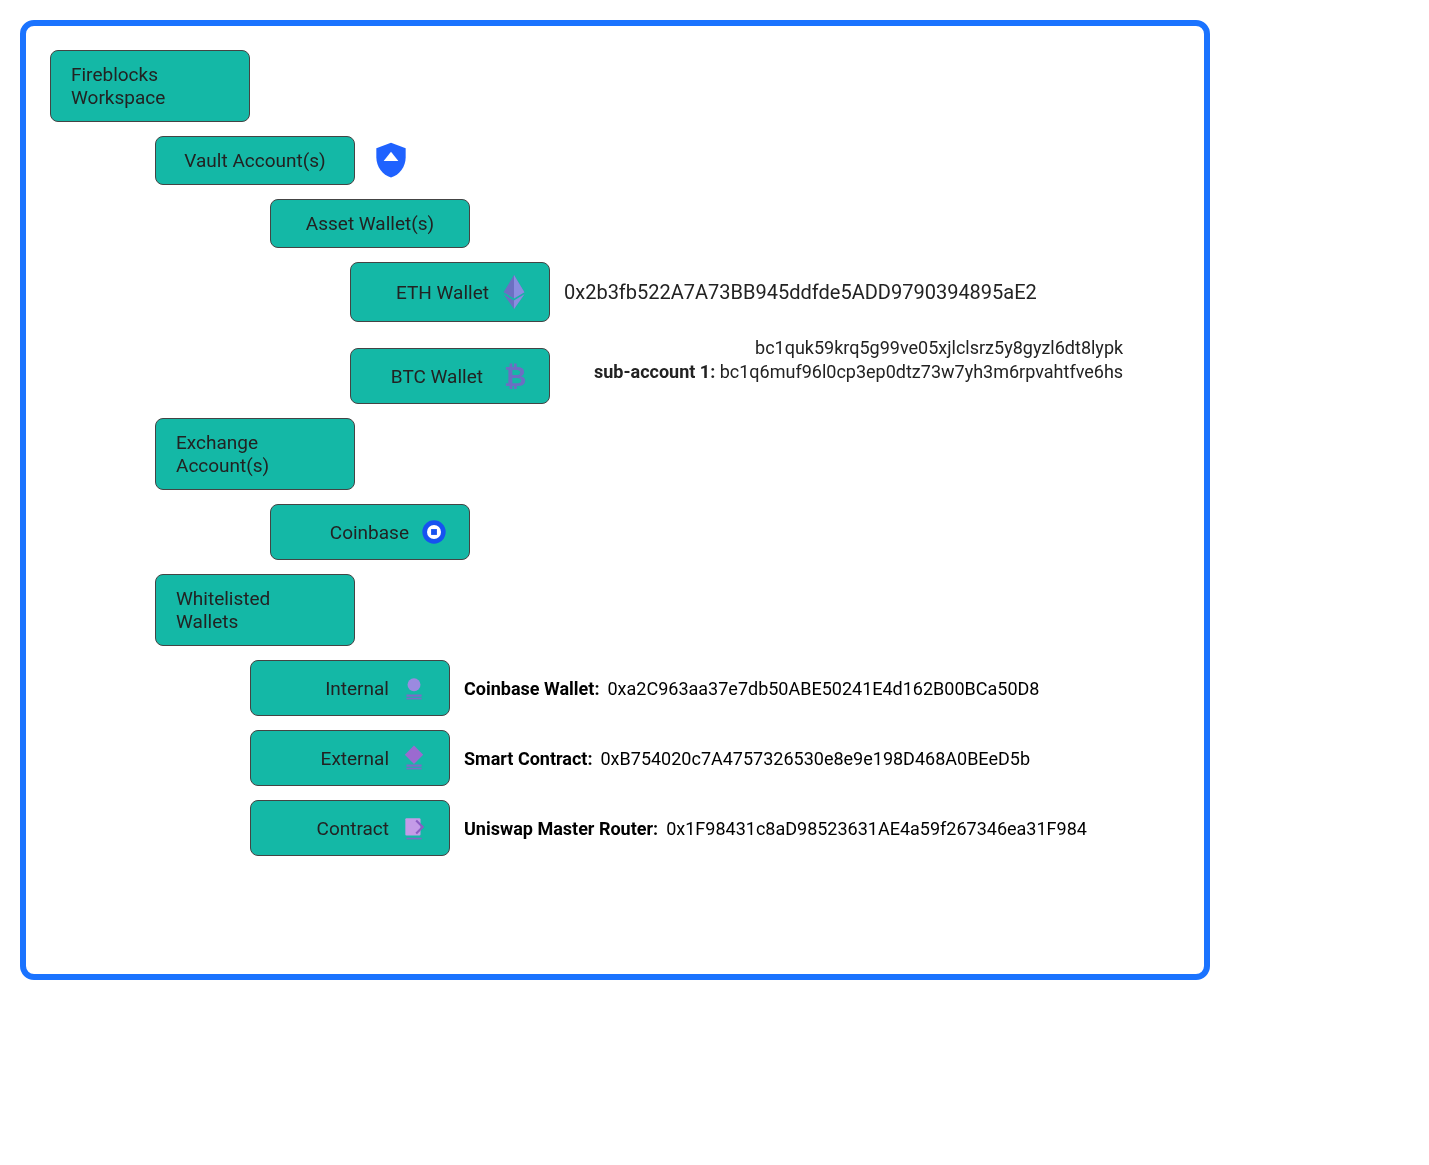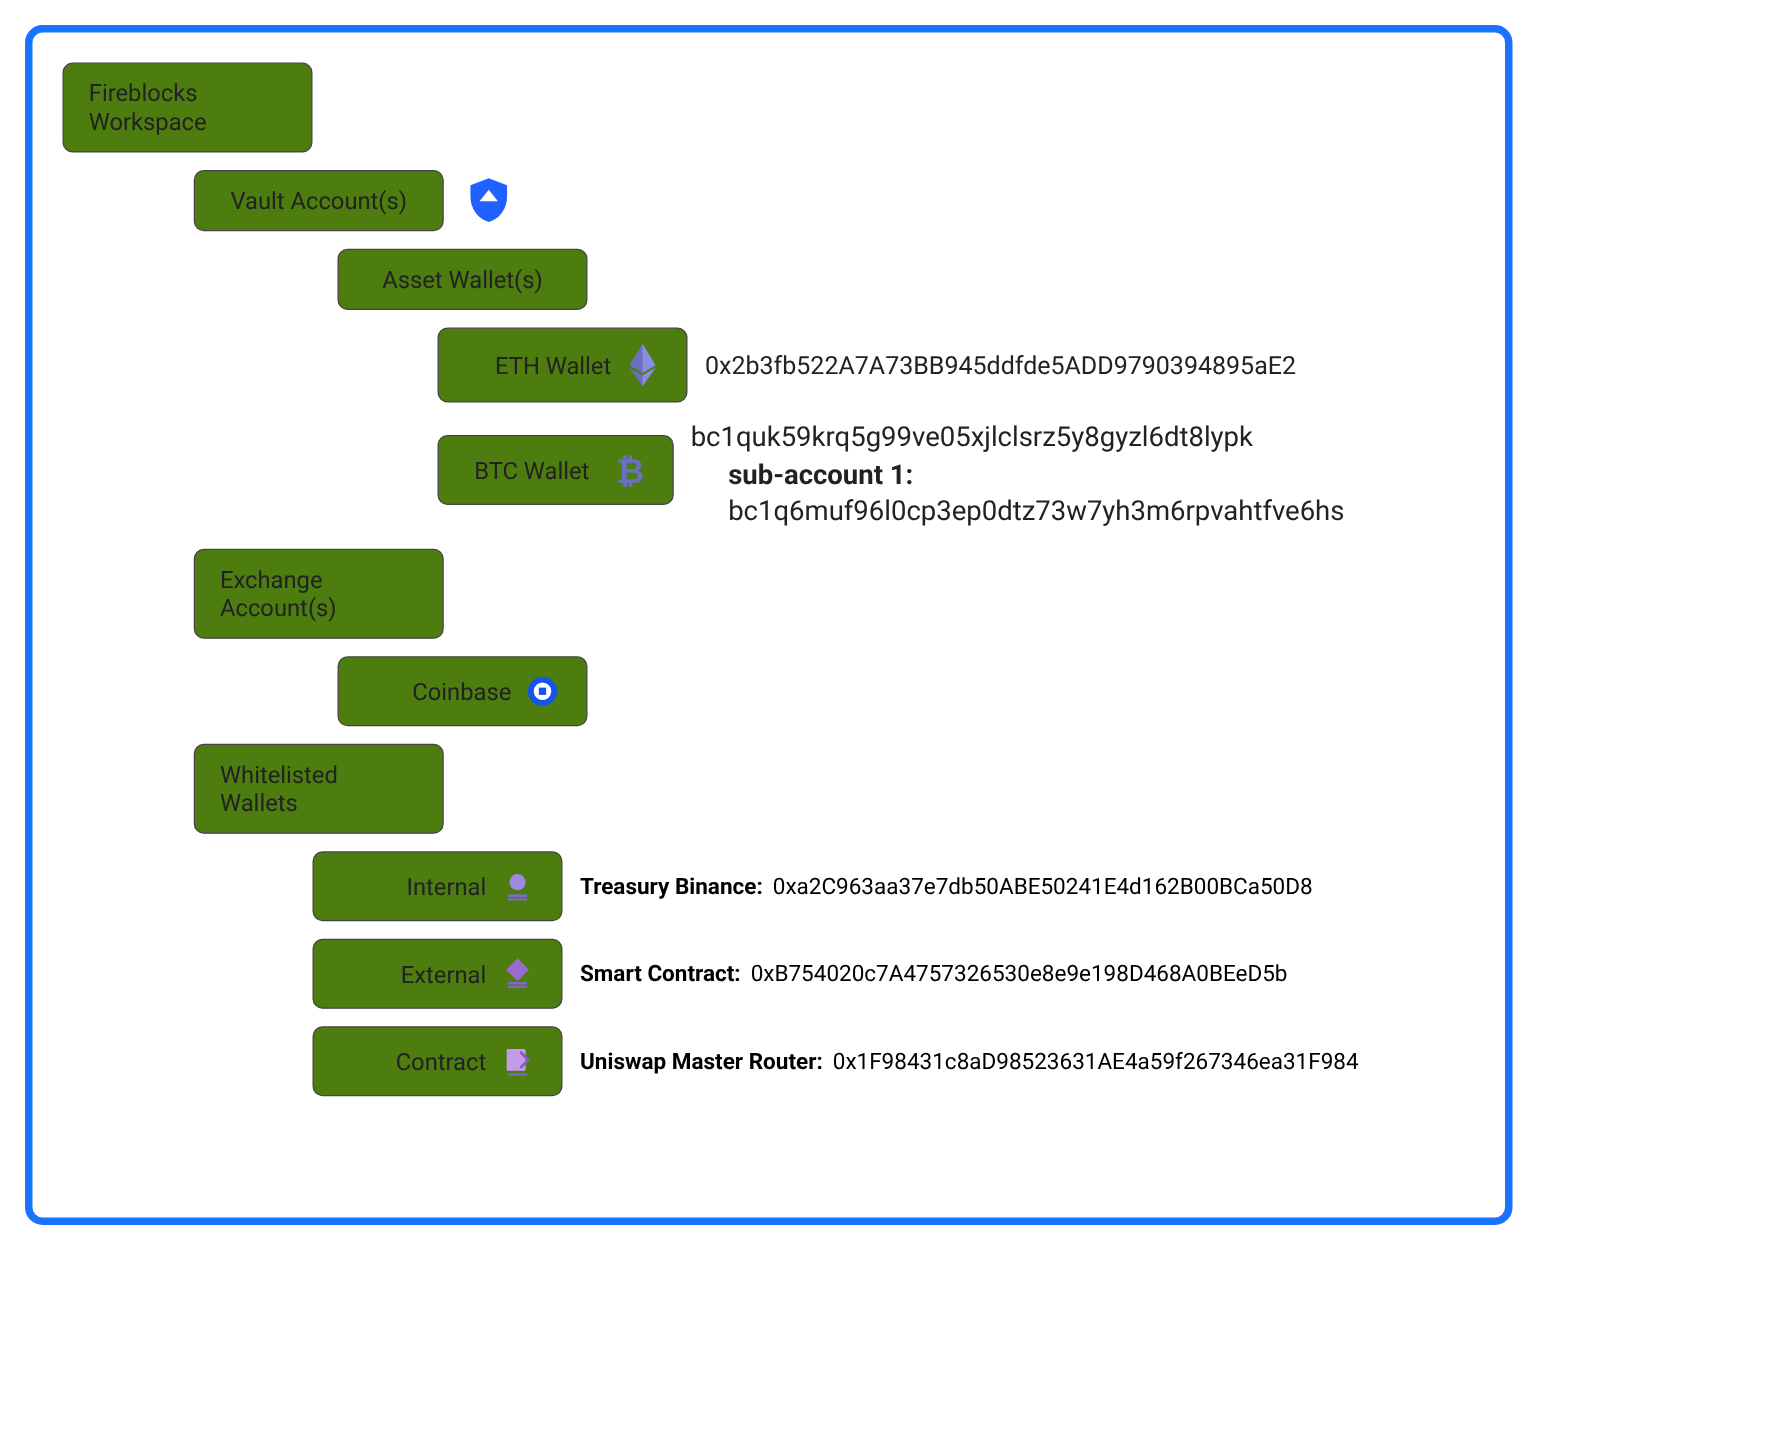--- a/index.html
+++ b/index.html
@@ -18,39 +18,39 @@
     }
     .box {
       display: inline-flex;
       align-items: center;
       justify-content: center;
       border: 1.5px solid #444;
       border-radius: 8px;
       padding: 12px 20px;
       font-size: 19px;
       color: #222;
-      background: #4d7c0f;
+      background: #14b8a6;
       gap: 10px;
     }
     .box.right-align { justify-content: flex-end; padding-left: 20px; }
     .row {
       display: flex;
       align-items: center;
       gap: 14px;
       margin-bottom: 14px;
     }
     .indent-0 { margin-left: 0px; }
     .indent-1 { margin-left: 105px; }
     .indent-2 { margin-left: 220px; }
     .indent-3 { margin-left: 300px; }
     .indent-4 { margin-left: 200px; }
     .w-m { width: 200px; }
     .w-wallet { width: 200px; }
     .addr { font-size: 20px; color: #222; }
-    .addr-block { font-size: 22px; color: #222; line-height: 1.35; }
+    .addr-block { font-size: 18px; color: #222; line-height: 1.35; text-align: right; }
     .sub { margin-left: 30px; }
     .bold { font-weight: 700; }
     .label-addr { display: flex; gap: 8px; font-size: 18px; align-items: baseline; }
     .icon-wrap { display: inline-flex; align-items: center; justify-content: center; width: 30px; height: 30px; }
     svg { display: block; }
   </style>
 </head>
 <body>
 
 <div class="frame">
@@ -141,21 +141,21 @@
       <span>Internal</span>
       <span class="icon-wrap">
         <svg viewBox="0 0 24 24" width="26" height="26">
             <circle cx="12" cy="9" r="6" fill="#9b8ae0"></circle>
             <rect x="5" y="18" width="14" height="2" fill="#7c6bc7"></rect>
             <rect x="5" y="21" width="14" height="1.5" fill="#7c6bc7"></rect>
           </svg>
       </span>
     </div>
     <div class="label-addr">
-      <span class="bold">Treasury Binance:</span>
+      <span class="bold">Coinbase Wallet:</span>
       <span>0xa2C963aa37e7db50ABE50241E4d162B00BCa50D8</span>
     </div>
   </div>
 
   <div class="row indent-4">
     <div class="box w-wallet right-align">
       <span>External</span>
       <span class="icon-wrap">
         <svg viewBox="0 0 24 24" width="26" height="26">
             <rect x="6" y="3" width="12" height="12" transform="rotate(45 12 9)" fill="#9b6ad0"></rect>

